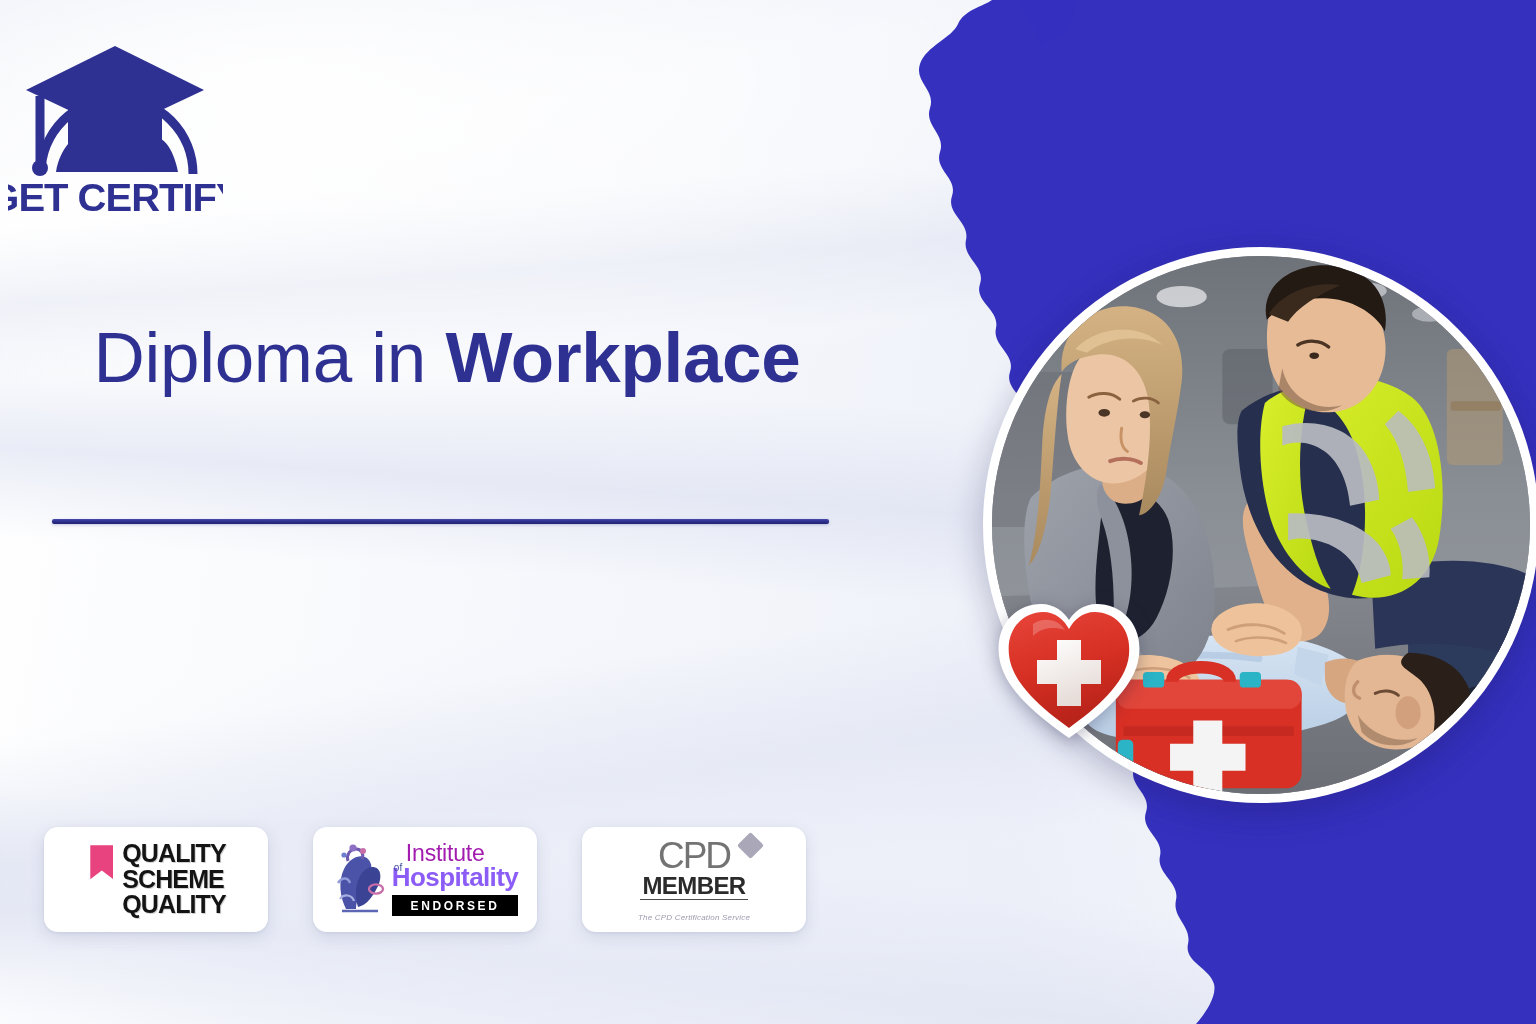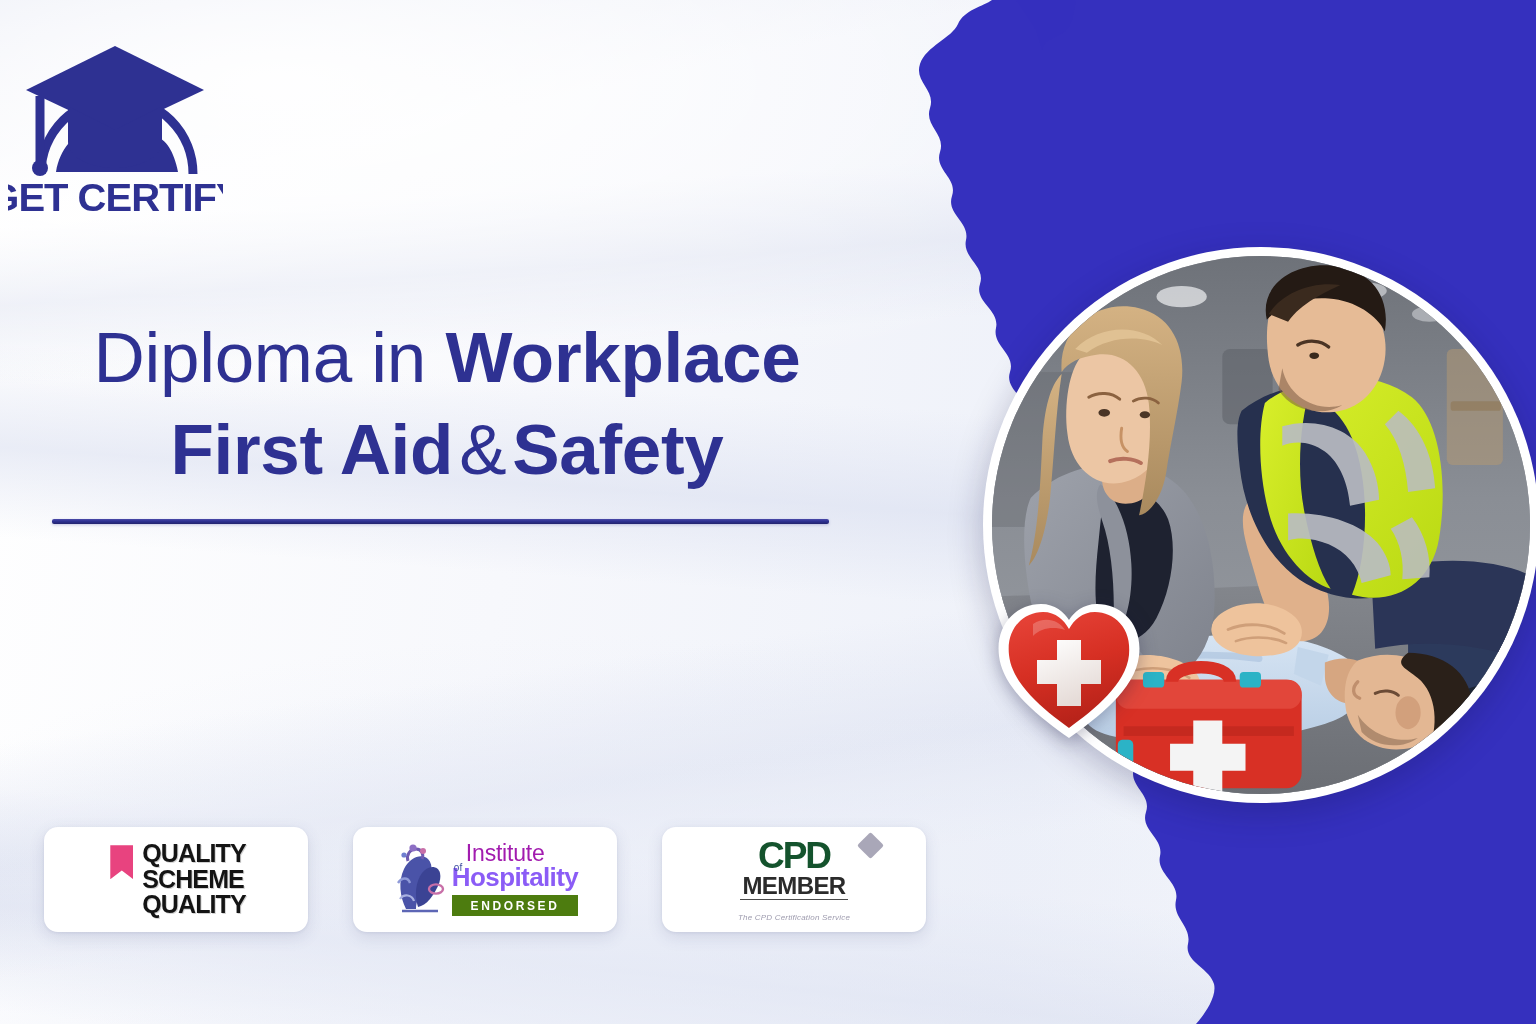--- a/index.html
+++ b/index.html
@@ -74,21 +74,21 @@
     border-radius:2px;
     box-shadow:0 1px 3px rgba(46,49,146,.25);
   }
 
   
   .badges {
     position:absolute; left:44px; top:827px;
     display:flex; gap:45px;
   }
   .badge-card {
-    width:264px; height:105px;
+    width:224px; height:105px;
     background:#fff;
     border-radius:14px;
     box-shadow:0 5px 16px rgba(70,80,130,.14), 0 1px 3px rgba(70,80,130,.10);
     display:flex; align-items:center; justify-content:center;
     overflow:hidden;
   }
 
   
   .qls { display:flex; align-items:flex-start; gap:9px; padding-left:4px; }
   .qls-ribbon {
@@ -106,38 +106,38 @@
   
   .ioh { display:flex; align-items:center; gap:4px; padding:0 6px; }
   .ioh-crest { width:56px; height:74px; flex:none; }
   .ioh-crest svg { display:block; width:100%; height:100%; }
   .ioh-txt { display:flex; flex-direction:column; }
   .ioh-l1 { font-size:23px; color:#a21caf; line-height:21px; letter-spacing:-.2px; padding-left:14px; }
   .ioh-of { font-size:10px; color:#3f4fa0; position:absolute; margin-top:19px; margin-left:2px; }
   .ioh-l2 { font-size:26px; font-weight:700; color:#8b5cf6; line-height:26px; letter-spacing:-.6px; }
   .ioh-band {
     margin-top:5px; height:21px;
-    background:#4d7c0f;
+    background:#000000;
     display:flex; align-items:center; justify-content:center;
   }
   .ioh-band span {
     color:#fff; font-size:12px; font-weight:700;
     letter-spacing:2.6px;
   }
 
   
   .cpd { position:relative; text-align:center; width:100%; }
   .cpd-diamond {
     position:absolute; right:46px; top:-2px;
     width:19px; height:19px; background:#a9a7b8;
     transform:rotate(45deg); border-radius:2px;
   }
   .cpd-main {
-    font-size:37px; font-weight:700; letter-spacing:-2px;
-    color:#14532d; line-height:36px;
+    font-size:37px; font-weight:400; letter-spacing:-2px;
+    color:#737373; line-height:36px;
     text-shadow:1px 1px 0 rgba(255,255,255,.5);
   }
   .cpd-sub {
     font-size:24px; font-weight:700; letter-spacing:-.6px;
     color:#2b2b2b; line-height:24px;
     border-bottom:1.5px solid #4a4a4a; display:inline-block; padding:0 2px 1px;
   }
   .cpd-fine {
     font-size:8px; color:#8d8aa0; letter-spacing:.2px;
     margin-top:13px; font-style:italic; opacity:.85;
@@ -232,23 +232,20 @@
         <circle cx="32" cy="146" r="8" fill="#2e3192"></circle>
       </g>
       <text x="107" y="193" text-anchor="middle" font-family="Liberation Sans, sans-serif" font-size="40" font-weight="700" letter-spacing="-1" fill="#2e3192" transform="scale(1,0.98)">GET CERTIFY</text>
     </svg>
   </div>
 
   <div class="title-block">
     <div class="title-line">
       <span class="tl-light">Diploma in </span><span class="tl-bold">Workplace</span>
     </div>
-    <div class="title-line">
-      <span class="tl-bold">First Aid</span><span class="amp">&amp;</span><span class="tl-bold">Safety</span>
-    </div>
   </div>
   <div class="divider"></div>
 
   <div class="badges">
 
     <div class="badge-card">
       <div class="qls">
         <div class="qls-ribbon"></div>
         <div class="qls-words">
           <div>QUALITY</div>

